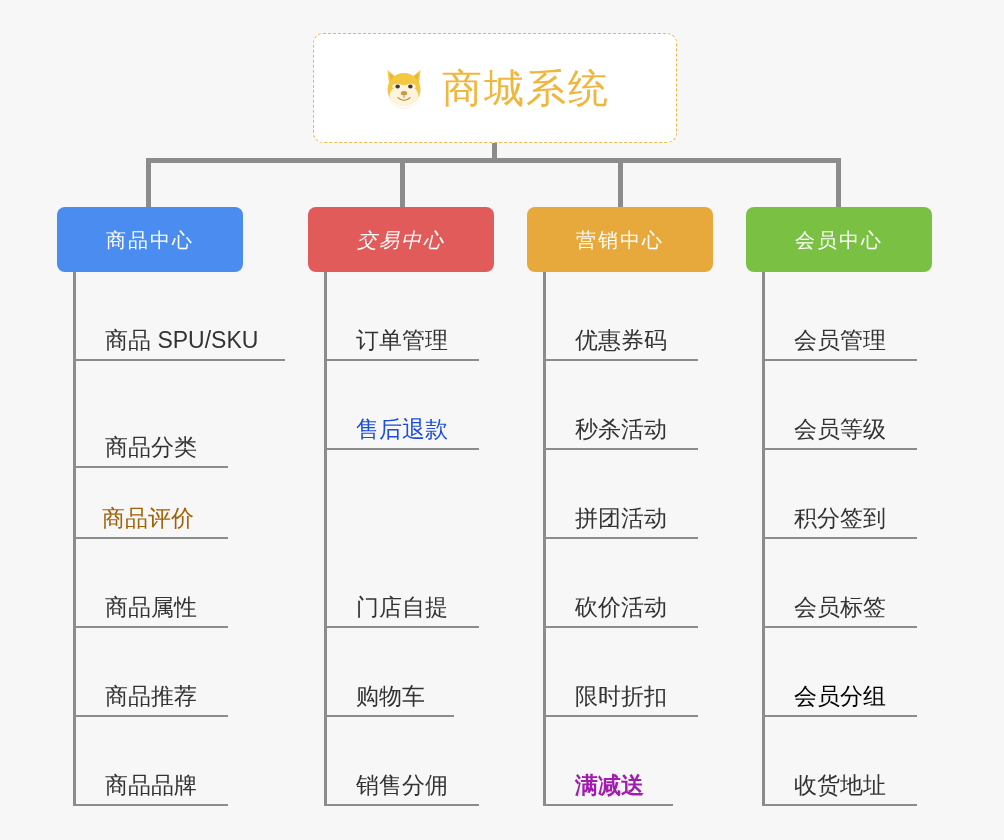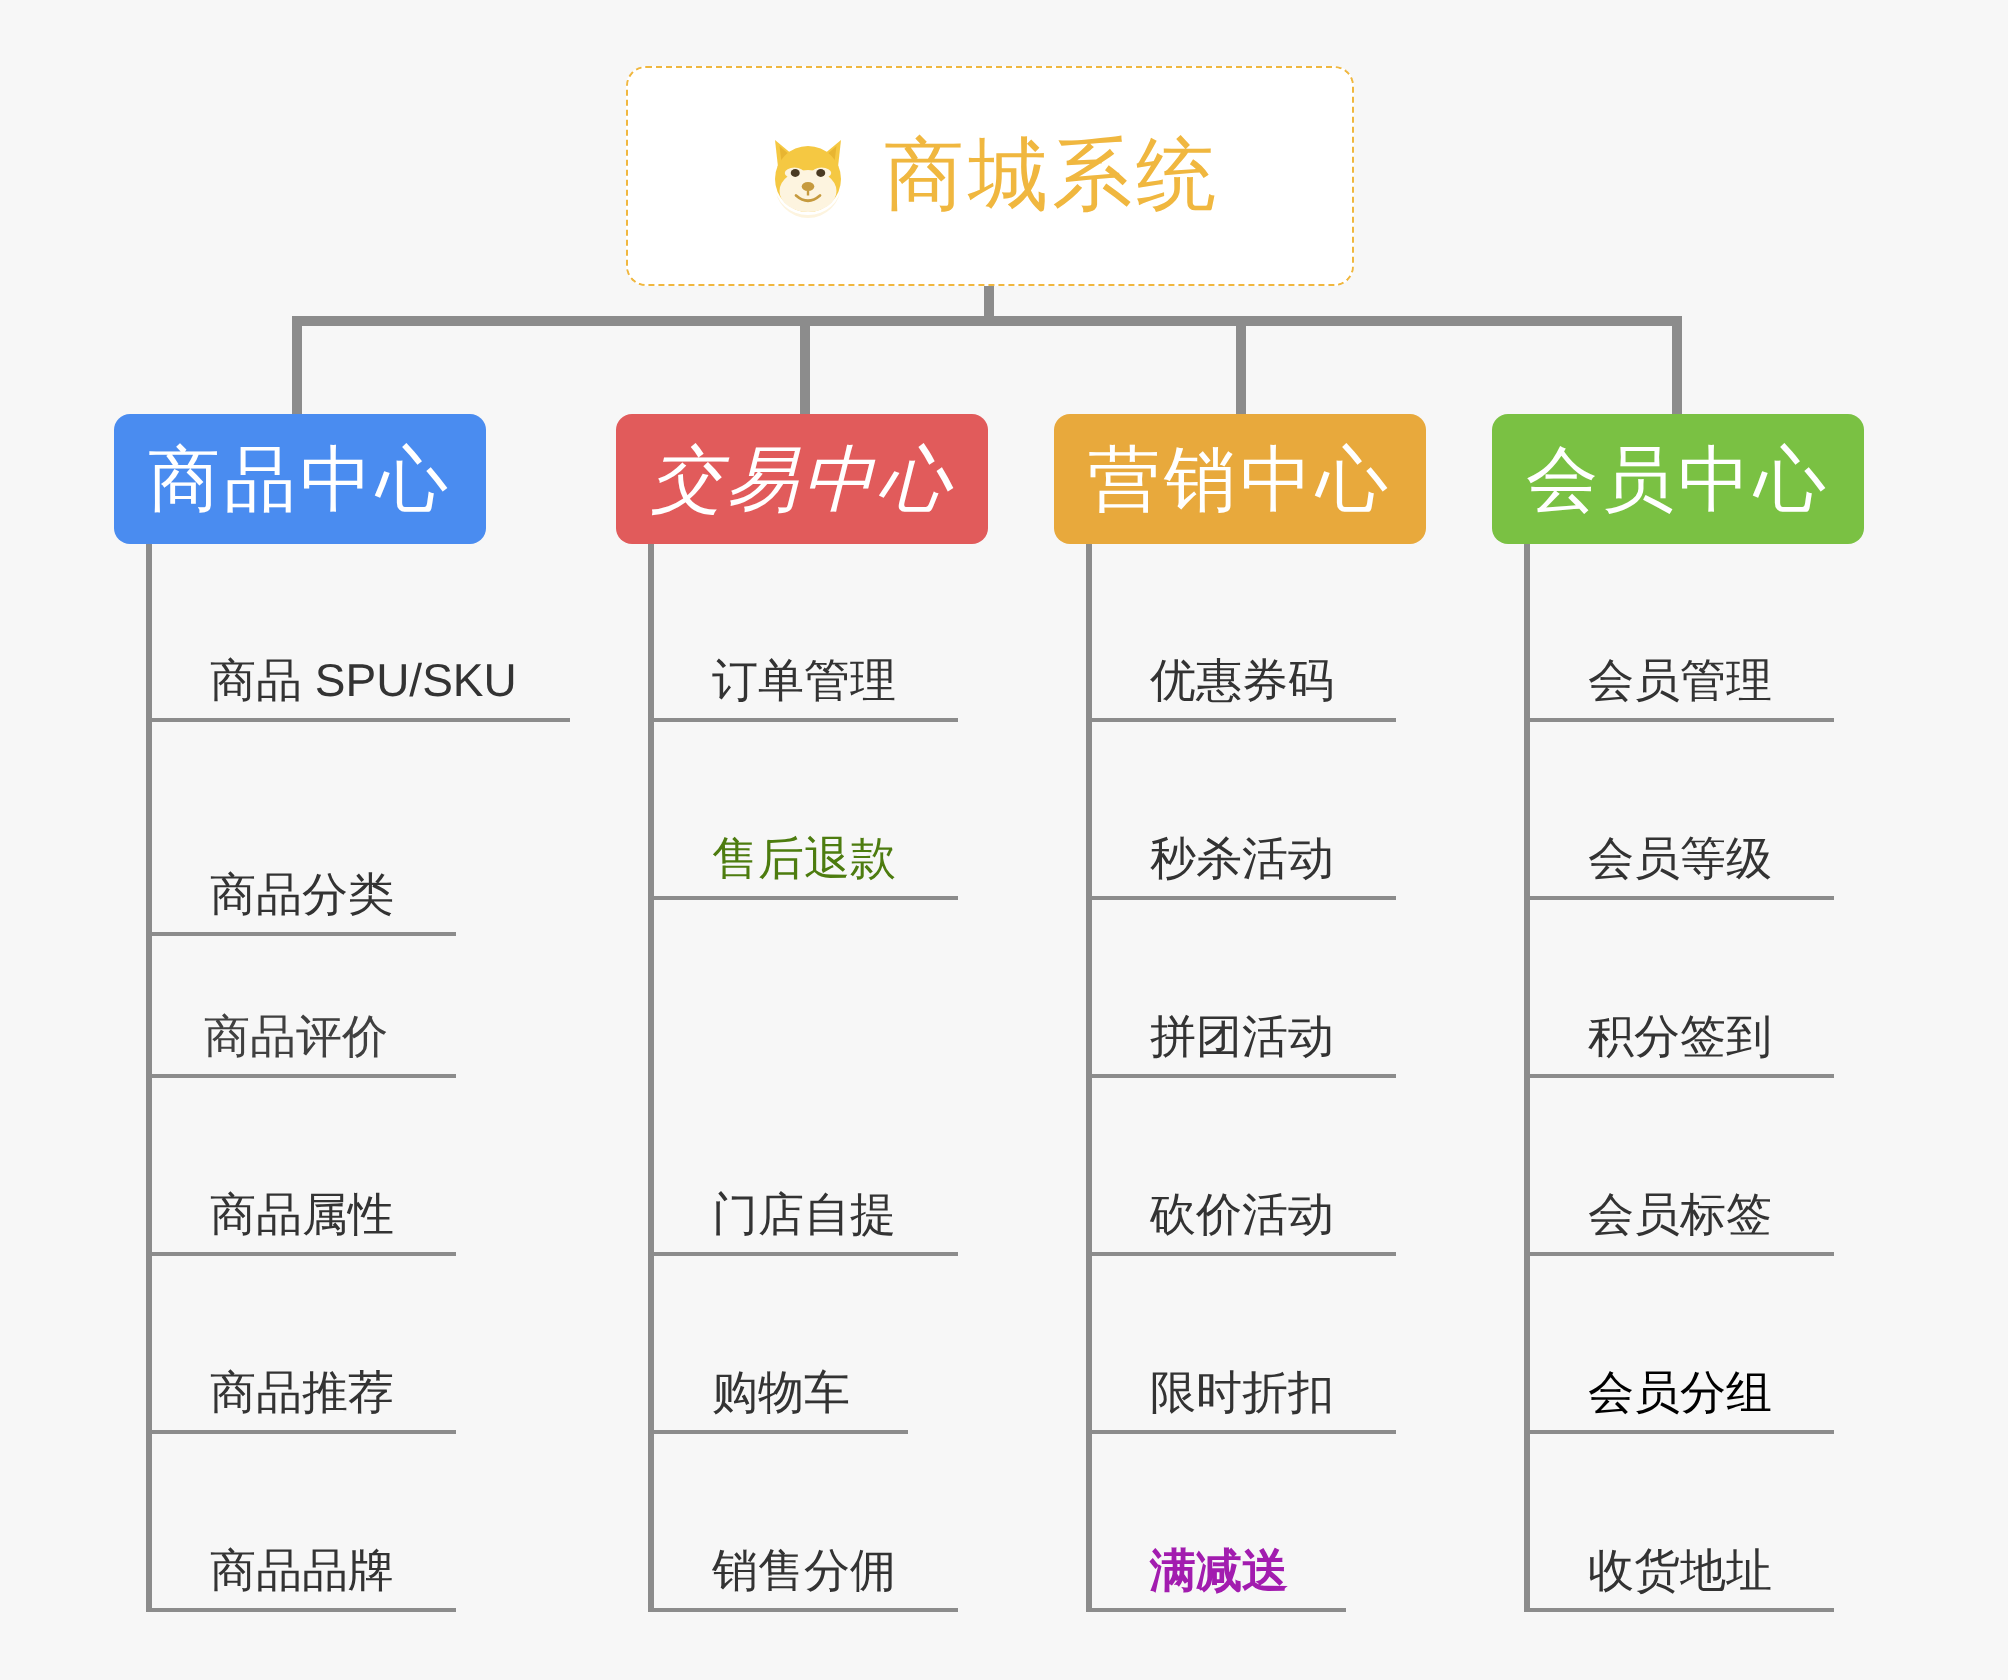--- a/index.html
+++ b/index.html
@@ -86,21 +86,21 @@
     top: 207px;
     height: 65px;
     border-radius: 8px;
     display: flex;
     align-items: center;
     justify-content: center;
     z-index: 2;
   }
   .branch-label {
     color: #ffffff;
-    font-size: 36px;
+    font-size: 20px;
     letter-spacing: 2px;
     line-height: 1;
     white-space: nowrap;
   }
 
   
   .leaf-col {
     position: absolute;
     top: 272px;
   }
@@ -177,21 +177,21 @@
         <div class="leaf" style="top: 0px; width: 232px;">
           <div class="leaf-underline" style="width: 212px; background: rgb(140, 140, 140);"></div>
           <span class="leaf-label" style="color: rgb(51, 51, 51);">商品 SPU/SKU</span>
         </div>
         <div class="leaf" style="top: 89px; width: 175px; margin-top: 18px;">
           <div class="leaf-underline" style="width: 155px; background: rgb(140, 140, 140);"></div>
           <span class="leaf-label" style="color: rgb(51, 51, 51);">商品分类</span>
         </div>
         <div class="leaf" style="top: 178px; width: 175px;">
           <div class="leaf-underline" style="width: 155px; background: rgb(140, 140, 140);"></div>
-          <span class="leaf-label" style="color: #404040; padding-left: 29px;">商品评价</span>
+          <span class="leaf-label" style="color: #a16207; padding-left: 29px;">商品评价</span>
         </div>
         <div class="leaf" style="top: 267px; width: 175px;">
           <div class="leaf-underline" style="width: 155px; background: rgb(140, 140, 140);"></div>
           <span class="leaf-label" style="color: rgb(51, 51, 51);">商品属性</span>
         </div>
         <div class="leaf" style="top: 356px; width: 175px;">
           <div class="leaf-underline" style="width: 155px; background: rgb(140, 140, 140);"></div>
           <span class="leaf-label" style="color: rgb(51, 51, 51);">商品推荐</span>
         </div>
         <div class="leaf" style="top: 445px; width: 175px;">
@@ -204,21 +204,21 @@
         <span class="branch-label">交易中心</span>
       </div>
       <div class="leaf-col" style="left: 324px; width: 240px; height: 534px;">
         <div class="spine" style="height: 534px; background: rgb(140, 140, 140);"></div>
         <div class="leaf" style="top: 0px; width: 175px;">
           <div class="leaf-underline" style="width: 155px; background: rgb(140, 140, 140);"></div>
           <span class="leaf-label" style="color: rgb(51, 51, 51);">订单管理</span>
         </div>
         <div class="leaf" style="top: 89px; width: 175px;">
           <div class="leaf-underline" style="width: 155px; background: rgb(140, 140, 140);"></div>
-          <span class="leaf-label" style="color: #4d7c0f;">售后退款</span>
+          <span class="leaf-label" style="color: #1d4ed8;">售后退款</span>
         </div>
         <div class="leaf" style="top: 267px; width: 175px;">
           <div class="leaf-underline" style="width: 155px; background: rgb(140, 140, 140);"></div>
           <span class="leaf-label" style="color: rgb(51, 51, 51);">门店自提</span>
         </div>
         <div class="leaf" style="top: 356px; width: 150px; text-align: center;">
           <div class="leaf-underline" style="width: 130px; background: rgb(140, 140, 140);"></div>
           <span class="leaf-label" style="color: rgb(51, 51, 51);">购物车</span>
         </div>
         <div class="leaf" style="top: 445px; width: 175px;">

